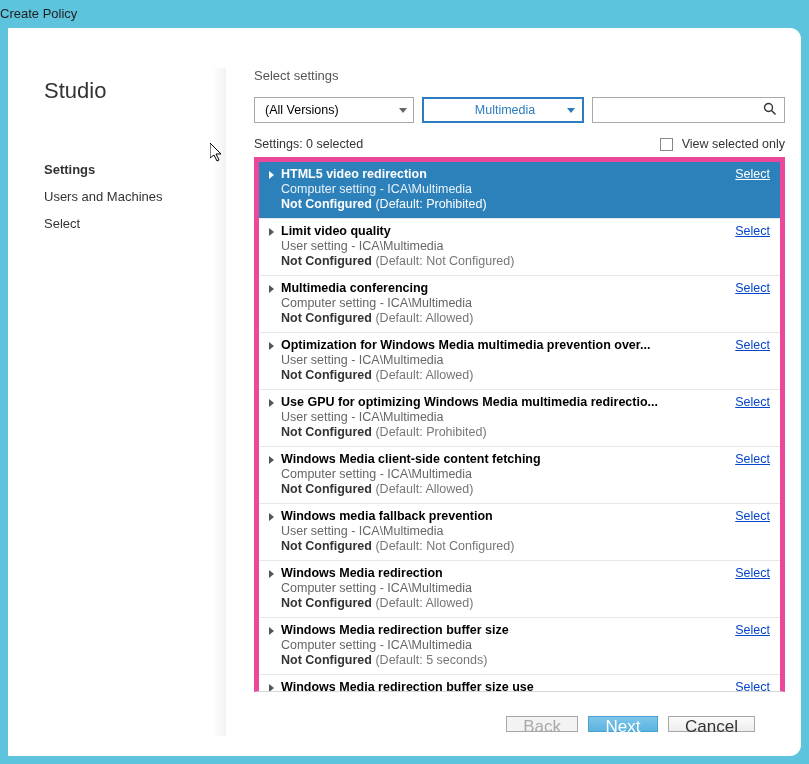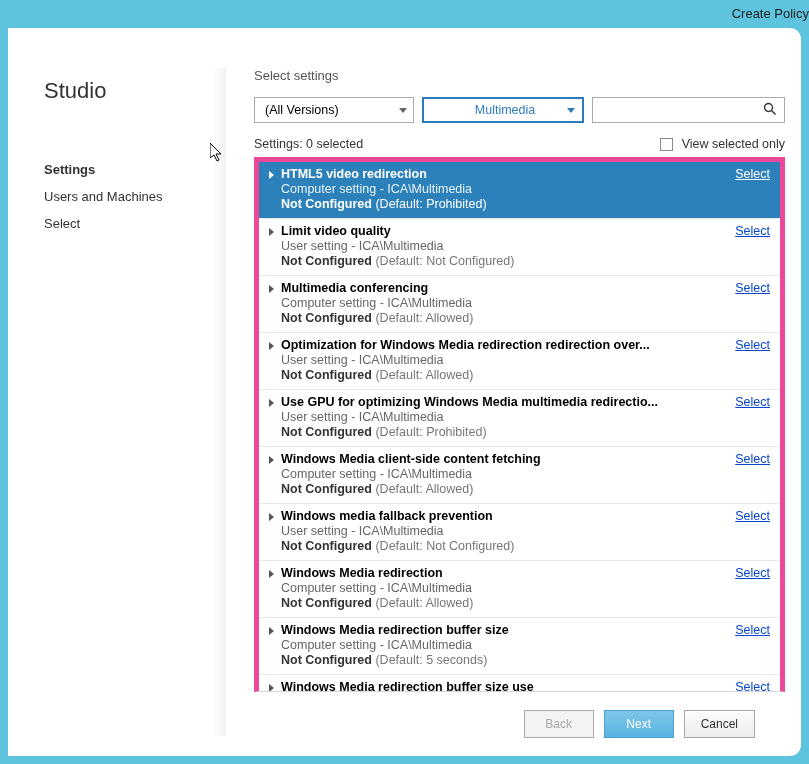--- a/index.html
+++ b/index.html
@@ -1,18 +1,18 @@
 <!DOCTYPE html>
 <html><head>
   <meta charset="utf-8">
   <style>
     * { margin: 0; padding: 0; box-sizing: border-box; font-family: "Segoe UI", Arial, sans-serif; }
     body { background: #5ec3dd; width: 809px; height: 764px; overflow: hidden; }
     .chrome-border { position: absolute; top: 0; left: 0; width: 809px; height: 764px; background: #5ec3dd; }
-    .titlebar { height: 28px; background: #5ec3dd; color: #222; font-size: 13px; text-align: right; line-height: 28px; }
+    .titlebar { height: 28px; background: #5ec3dd; color: #222; font-size: 13px; text-align: left; line-height: 28px; }
     .window-body { position: absolute; top: 28px; left: 8px; right: 8px; bottom: 8px; background: #fff; display: flex; flex-direction: column; border-radius: 11px; }
     .content { flex: 1; display: flex; overflow: hidden; }
     .sidebar { width: 218px; padding: 50px 0 0 36px; background: #fff; position: relative; }
     .sidebar-title { font-size: 22px; color: #333; font-weight: 400; margin-bottom: 52px; }
     .nav-item { font-size: 13px; color: #333; padding: 6px 0; cursor: default; }
     .nav-item.current { font-weight: 600; }
     .sidebar-shadow { position: absolute; right: 0; top: 40px; bottom: 20px; width: 14px; background: linear-gradient(to right, rgba(0,0,0,0.0), rgba(0,0,0,0.05)); pointer-events: none; }
     .cursor { position: absolute; top: 115px; left: 202px; font-size: 18px; color: #000; pointer-events: none; }
     .main { flex: 1; padding: 40px 16px 0 28px; display: flex; flex-direction: column; overflow: hidden;}
     .section-label { font-size: 13px; color: #555; margin-bottom: 14px; }
@@ -40,21 +40,21 @@
     .row-select { font-size: 12.5px; color: #0645cc; text-decoration: underline; cursor: pointer; }
     .selected .row-select { color: #fff; }
     .row-sub { font-size: 12.5px; color: #666; margin-top: 1px; }
     .selected .row-sub { color: #e8f2fa; }
     .row-status { font-size: 12.5px; margin-top: 1px; color: #333; }
     .row-status .nc { font-weight: 600; }
     .row-status .def { color: #777; }
     .selected .row-status, .selected .row-status .def { color: #fff; }
     .selected .row-status .nc { font-weight: 600; color: #fff; }
     .footer { height: 64px; display: flex; align-items: center; justify-content: flex-end; gap: 10px; padding: 0 30px; background: #fff; }
-    .btn { min-width: 70px; height: 28px; border: 1px solid #a7a7a7; background: linear-gradient(#fcfcfc,#ececec); font-size: 12px; color: #333; cursor: pointer; padding: 0 16px; }
+    .btn { min-width: 70px; height: 16px; border: 1px solid #a7a7a7; background: linear-gradient(#fcfcfc,#ececec); font-size: 17px; color: #333; cursor: pointer; padding: 0 16px; }
     .btn[disabled] { color: #aaa; background: #f3f3f3; cursor: default; }
     .btn.primary { background: linear-gradient(#7ec6ea,#5ab4e0); border: 1px solid #4aa0cf; color: #fff; }
     .list::-webkit-scrollbar { width: 0; }
   </style>
 </head>
 <body>
 
 <div class="chrome-border">
   <div class="titlebar">Create Policy</div>
   <div class="window-body">
@@ -129,21 +129,21 @@
               <div class="row-head">
                 <div class="row-title">Multimedia conferencing</div>
                 <a class="row-select">Select</a>
               </div>
               <div class="row-sub">Computer setting - ICA\Multimedia</div>
               <div class="row-status"><span class="nc">Not Configured </span><span class="def">(Default: Allowed)</span></div>
             </div>
             <div class="setting-row">
               <div class="arrow"></div>
               <div class="row-head">
-                <div class="row-title">Optimization for Windows Media redirection redirection over...</div>
+                <div class="row-title">Optimization for Windows Media multimedia prevention over...</div>
                 <a class="row-select">Select</a>
               </div>
               <div class="row-sub">User setting - ICA\Multimedia</div>
               <div class="row-status"><span class="nc">Not Configured </span><span class="def">(Default: Allowed)</span></div>
             </div>
             <div class="setting-row">
               <div class="arrow"></div>
               <div class="row-head">
                 <div class="row-title">Use GPU for optimizing Windows Media multimedia redirectio...</div>
                 <a class="row-select">Select</a>

